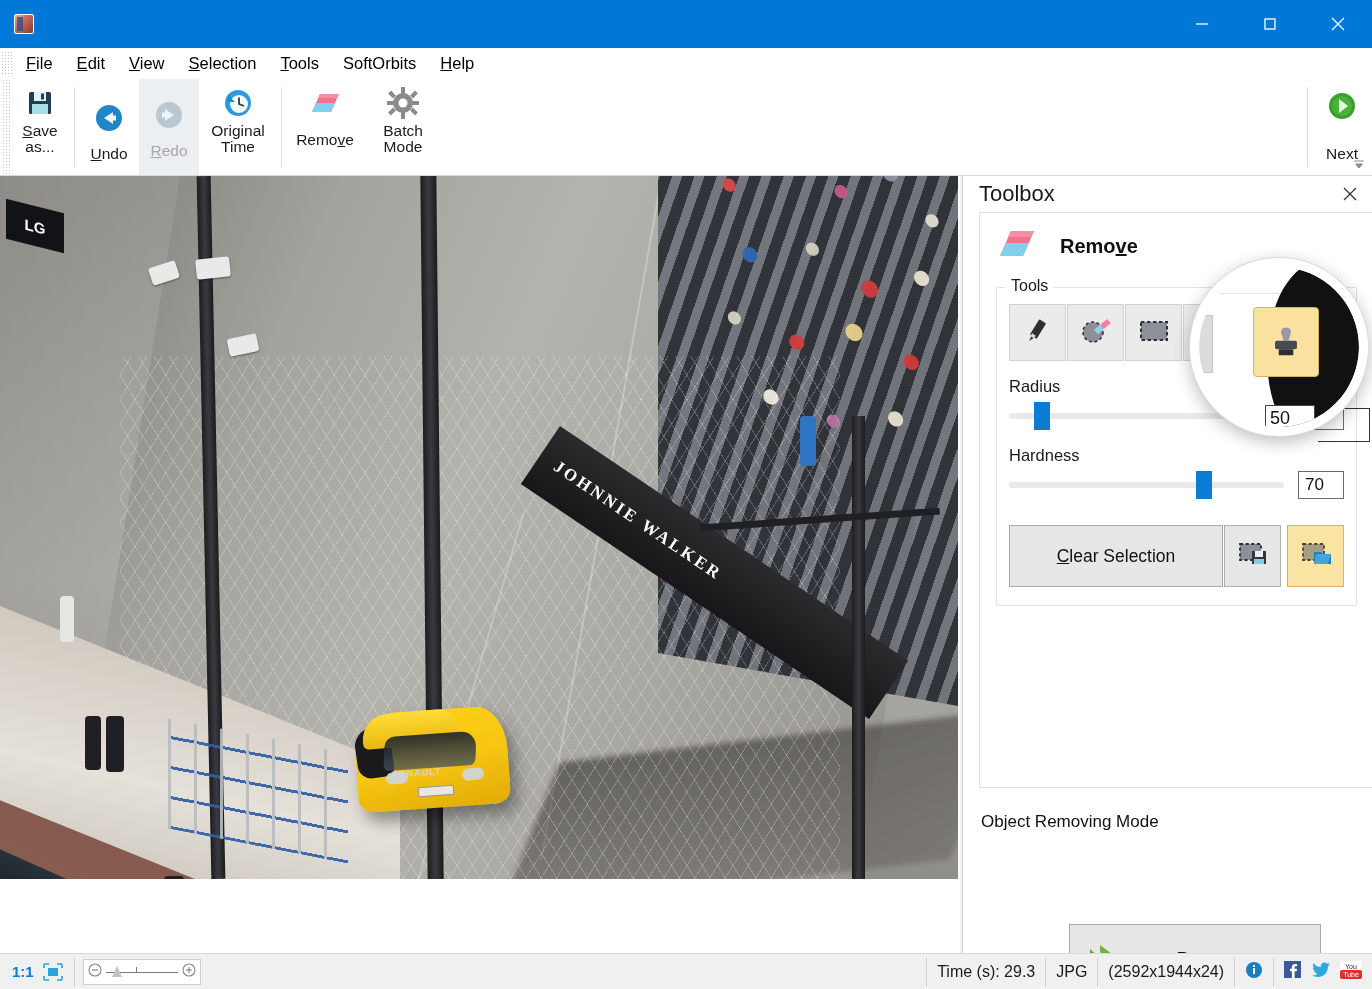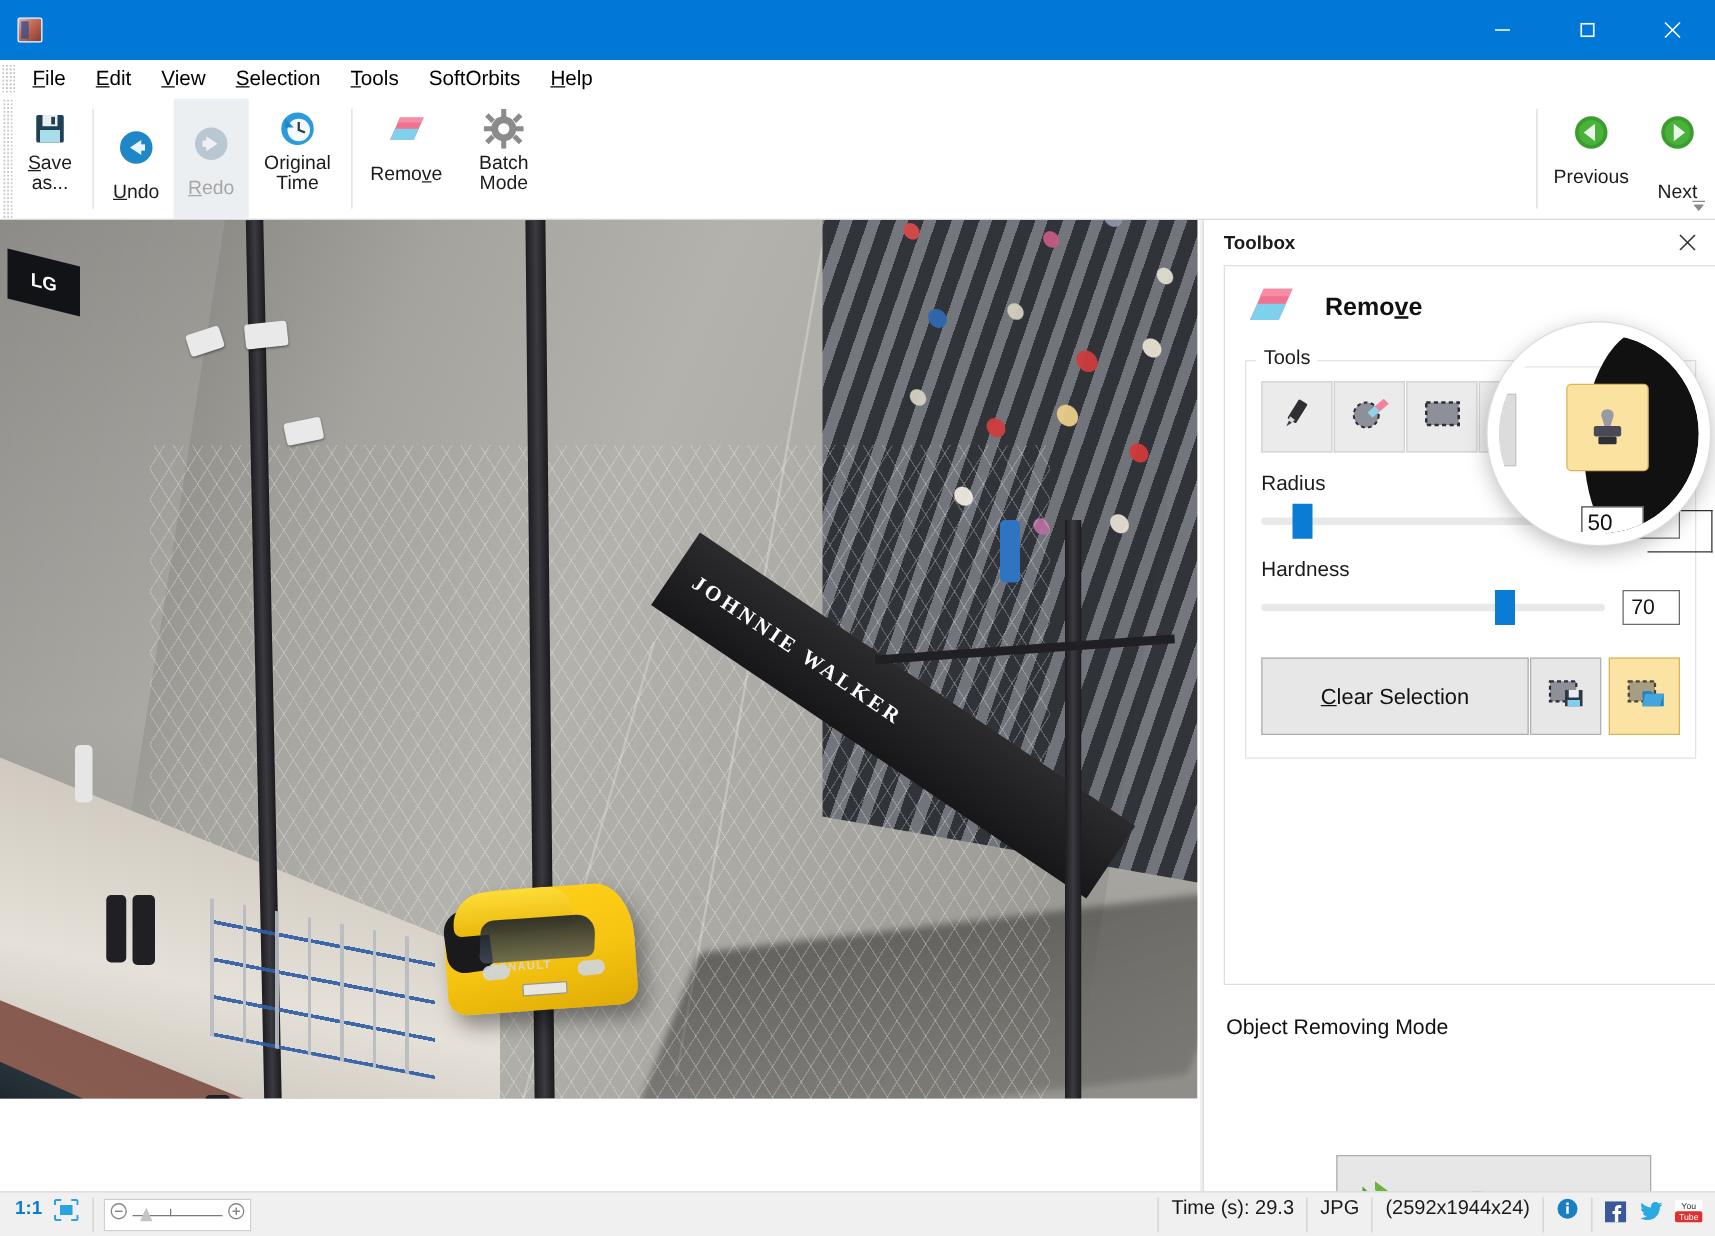--- a/index.html
+++ b/index.html
@@ -244,21 +244,21 @@
 
   
   .toolbox {
     position: absolute; left: 962px; top: 176px; width: 410px; height: 777px;
     background: #ffffff; border-left: 1px solid #d6d6d6;
   }
   .tb-header {
     position: absolute; left: 0; top: 0; width: 410px; height: 36px;
     display: flex; align-items: center; padding: 0 10px 0 16px;
   }
-  .tb-title { font-size: 15px; font-weight: 700; color: #1a1a1a; }
+  .tb-title { font-size: 22px; font-weight: 400; color: #1a1a1a; }
   .tb-close {
     margin-left: auto; width: 26px; height: 26px; display: flex;
     align-items: center; justify-content: center; cursor: default; color: #333;
   }
 
   .tb-card {
     position: absolute; left: 16px; top: 36px; width: 394px; height: 576px;
     border: 1px solid #dedede; border-right: none; background: #ffffff;
   }
   .remove-head { display: flex; align-items: center; padding: 14px 0 0 16px; }
@@ -364,21 +364,21 @@
     border: 1px solid #333; border-left: none; background: transparent; z-index: 39;
   }
 
   
   .statusbar {
     position: absolute; left: 0; top: 953px; width: 1372px; height: 36px;
     background: #f0f0f0; border-top: 1px solid #d9d9d9;
     display: flex; align-items: center;
   }
   .sb-cell {
-    height: 28px; display: flex; padding: 0 10px;
+    height: 28px; display: flex; align-items: center; padding: 0 10px;
     font-size: 16px; color: #1a1a1a;
   }
   .sb-div { width: 1px; height: 28px; background: #cfcfcf; }
   .zoom-box {
     width: 118px; height: 26px; background: #ffffff; border: 1px solid #cfcfcf;
     display: flex; align-items: center; justify-content: center; margin: 0 8px;
   }
   .ratio { color: #0a7cd4; font-weight: 700; font-size: 15px; }
   .fitbtn { width: 22px; height: 20px; display: flex; align-items: center; justify-content: center; }
   .sb-spacer { flex: 1 1 auto; }
@@ -511,30 +511,20 @@
             <circle cx="16" cy="16" r="4.5" fill="#ffffff"></circle>
           </svg>
         </div>
         <span class="rb-lbl">Batch</span>
         <span class="rb-lbl">Mode</span>
       </div>
     </div>
 
     <div class="ribbon-right">
       <div class="rb-sep"></div>
-      <div class="rb-btn wide" style="padding-top:10px">
-        <div class="rb-ico">
-          <svg width="30" height="30" viewBox="0 0 30 30">
-            <circle cx="15" cy="15" r="13" fill="#3a9e2e"></circle>
-            <circle cx="15" cy="15" r="10" fill="#4ab23b"></circle>
-            <path d="M18 8 L9 15 L18 22 Z" fill="#eaf7e7"></path>
-          </svg>
-        </div>
-        <span class="rb-lbl" style="margin-top:8px">Previous</span>
-      </div>
       <div class="rb-btn narrow" style="padding-top:10px">
         <div class="rb-ico">
           <svg width="30" height="30" viewBox="0 0 30 30">
             <circle cx="15" cy="15" r="13" fill="#3a9e2e"></circle>
             <circle cx="15" cy="15" r="10" fill="#4ab23b"></circle>
             <path d="M12 8 L21 15 L12 22 Z" fill="#eaf7e7"></path>
           </svg>
         </div>
         <span class="rb-lbl" style="margin-top:20px">Next</span>
       </div>

